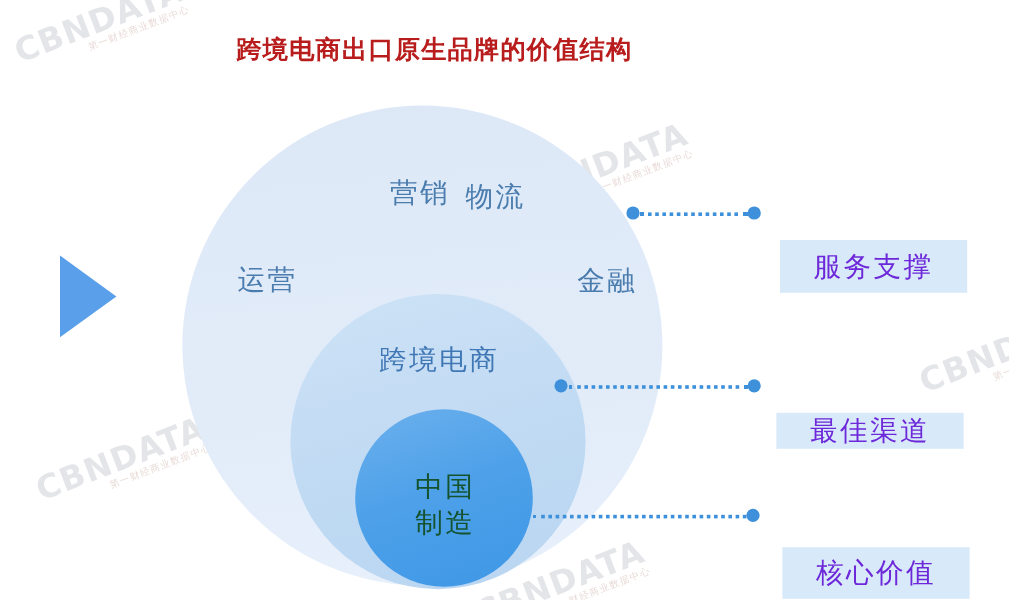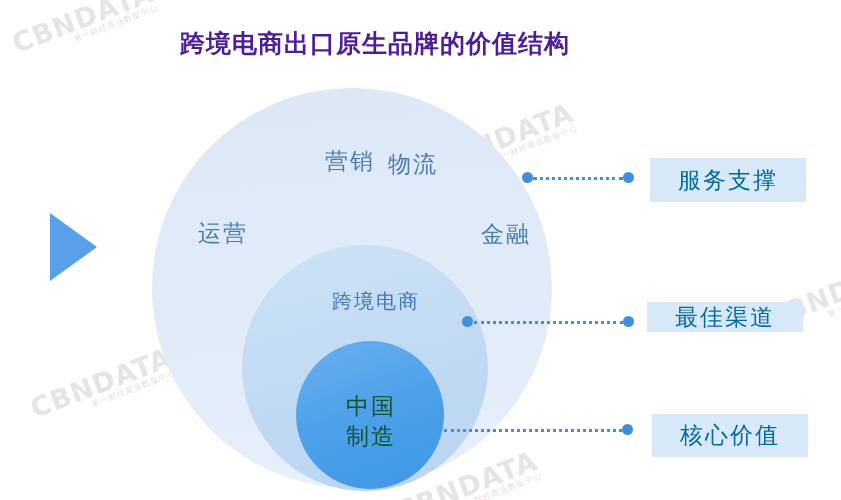--- a/index.html
+++ b/index.html
@@ -10,26 +10,26 @@
     position: relative;
     width: 841px;
     height: 500px;
     background: #ffffff;
     overflow: hidden;
   }
 
   
   .title {
     position: absolute;
-    left: 180px;
+    left: 197px;
     top: 27px;
-    font-size: 25px;
+    font-size: 21px;
     font-weight: bold;
     letter-spacing: 1px;
-    color: #4c1d95;
+    color: #b91c1c;
     white-space: nowrap;
   }
 
   
   .play-triangle {
     position: absolute;
     left: 50px;
     top: 213px;
     width: 0; height: 0;
     border-top: 34px solid transparent;
@@ -70,22 +70,22 @@
   .lbl-finance    { left: 506px; top: 234px; }
 
   .center-text {
     position: absolute;
     transform: translate(-50%, -50%);
     text-align: center;
     white-space: nowrap;
     letter-spacing: 2px;
   }
   .middle-text {
-    left: 376px; top: 301px;
-    font-size: 20px;
+    left: 366px; top: 301px;
+    font-size: 23px;
     line-height: 29px;
     color: #4077b5;
   }
   .inner-text {
     left: 371px; top: 421px;
     font-size: 23px;
     line-height: 30px;
     color: #14532d;
   }
 
@@ -105,27 +105,28 @@
   .dot-1e { left: 623px; top: 172px; }
   .dot-2s { left: 462px; top: 316px; }
   .dot-2e { left: 623px; top: 316px; }
   .dot-3e { left: 622px; top: 424px; }
 
   
   .callout {
     position: absolute;
     width: 156px; height: 44px;
     background: #d8eafa;
-    color: #0369a1;
+    color: #6d28d9;
     font-size: 23px;
     letter-spacing: 2px;
     display: flex;
     align-items: center;
     justify-content: center;
     white-space: nowrap;
+    margin-top: 42px;
   }
   .callout-1 { left: 650px; top: 158px; }
   .callout-2 { left: 647px; top: 302px; height: 30px; }
   .callout-3 { left: 652px; top: 414px; height: 43px; }
 
   
   .watermark {
     position: absolute;
     transform: rotate(-21deg);
     transform-origin: left top;

